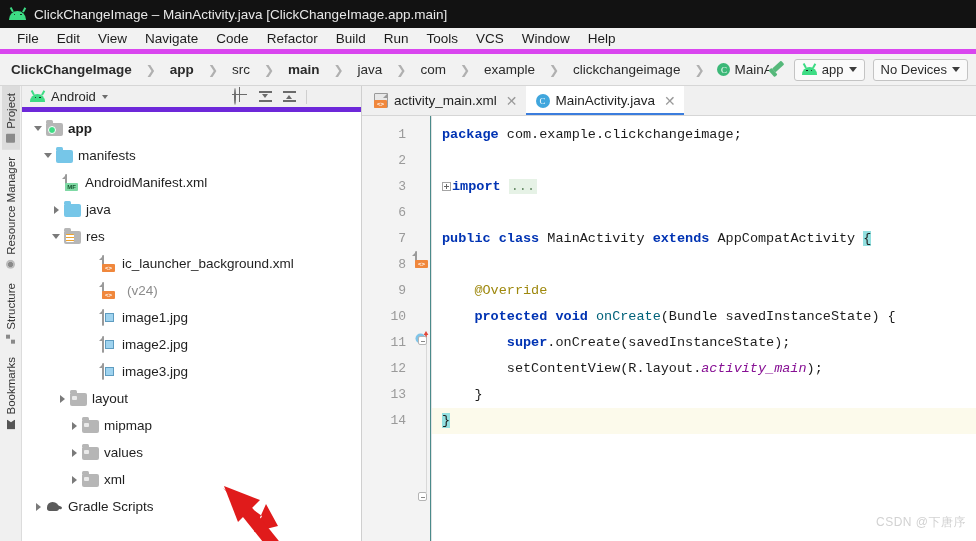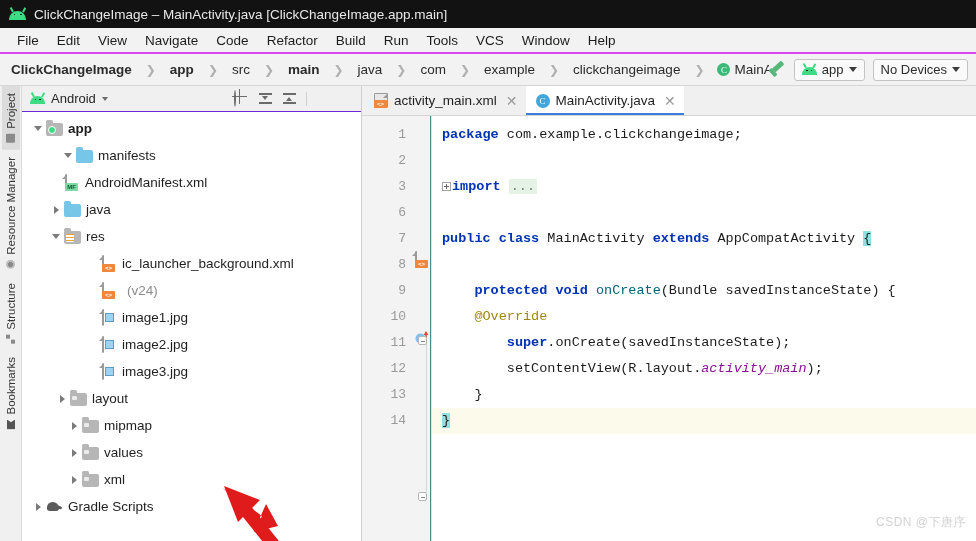--- a/index.html
+++ b/index.html
@@ -30,21 +30,21 @@
   .droid-head .ant.r { right: 3px; transform: rotate(28deg); }
   .droid-head .eye {
     position: absolute; width: 1.6px; height: 1.6px; background: #121212;
     border-radius: 50%; top: 5px;
   }
   .droid-head .eye.l { left: 4.5px; }
   .droid-head .eye.r { right: 4.5px; }
 
   
   .menubar {
-    height: 26px; background: #f2f2f2; border-bottom: 2px solid #d946ef;
+    height: 26px; background: #f2f2f2; border-bottom: 5px solid #d946ef;
     display: flex; align-items: center; padding-left: 8px; font-size: 13.5px; color: #1c1c1c;
   }
   .menubar .mi { padding: 2px 9px; cursor: default; white-space: nowrap; }
 
   
   .toolbar {
     height: 32px; background: #f2f2f2; border-bottom: 1px solid #d6d6d6;
     display: flex; align-items: center; padding: 0 8px 0 10px; font-size: 13.5px; color: #2b2b2b;
   }
   .crumbs { display: flex; align-items: center; gap: 8px; flex: 1; overflow: hidden; white-space: nowrap; }
@@ -92,21 +92,21 @@
   .vico.struct { background:
       linear-gradient(#8a8a8a,#8a8a8a) 0 0/4px 4px no-repeat,
       linear-gradient(#8a8a8a,#8a8a8a) 5px 5px/4px 4px no-repeat; }
   .vico.book { width: 8px; height: 10px; background: #555;
       clip-path: polygon(0 0,100% 0,100% 100%,50% 72%,0 100%); }
 
   
   .project { width: 340px; background: #ffffff; border-right: 1px solid #cfcfcf;
     display: flex; flex-direction: column; position: relative; }
   .ph {
-    height: 26px; background: #f0f0f0; border-bottom: 1px solid #6d28d9;
+    height: 26px; background: #f0f0f0; border-bottom: 5px solid #6d28d9;
     display: flex; align-items: center; padding: 0 6px 0 8px; font-size: 13px; color: #262626;
   }
   .ph .title { display: flex; align-items: center; gap: 6px; }
   .ph .acts { margin-left: auto; display: flex; align-items: center; gap: 9px; }
   .ic { width: 15px; height: 15px; position: relative; display:inline-block; }
   .ic-target { border: 1.6px solid #6b6b6b; border-radius: 50%; width: 13px; height: 13px; }
   .ic-target::before, .ic-target::after {
     content:""; position:absolute; background:#6b6b6b; }
   .ic-target::before { left: 4.8px; top: -2px; width: 1.6px; height: 15px; }
   .ic-target::after { top: 4.8px; left: -2px; height: 1.6px; width: 15px; }
@@ -339,21 +339,21 @@
       </div>
 
       <div class="tree" id="tree">
           <div class="row" style="padding-left:8px">
             <span class="twisty">
               <i class="dn"></i>
             </span>
             <span class="ticon f-gray f-mod"></span>
             <span class="bold">app</span>
           </div>
-          <div class="row" style="padding-left:38px">
+          <div class="row" style="padding-left:18px">
             <span class="twisty">
               <i class="dn"></i>
             </span>
             <span class="ticon f-blue"></span>
             <span>manifests</span>
           </div>
           <div class="row" style="padding-left:25px">
             <span class="twisty"></span>
             <span class="ticon"><span class="file"><span class="badge mf">MF</span></span></span>
             <span>AndroidManifest.xml</span>
@@ -490,22 +490,22 @@
           <span class="gutter-border"></span>
         </div>
 
         <div class="code">
           <div class="cl"><span class="kw">package</span> com.example.clickchangeimage;</div>
           <div class="cl"></div>
           <div class="cl"><span class="foldbox plus"></span><span class="kw">import</span> <span class="fold">...</span></div>
           <div class="cl"></div>
           <div class="cl"><span class="kw">public</span> <span class="kw">class</span> MainActivity <span class="kw">extends</span> AppCompatActivity <span class="brace-hl">{</span></div>
           <div class="cl"></div>
+          <div class="cl">    <span class="ann">@Override</span></div>
           <div class="cl">    <span class="kw">protected</span> <span class="kw">void</span> <span class="meth">onCreate</span>(Bundle savedInstanceState) {</div>
-          <div class="cl">    <span class="ann">@Override</span></div>
           <div class="cl">        <span class="kw">super</span>.onCreate(savedInstanceState);</div>
           <div class="cl">        setContentView(R.layout.<span class="fld">activity_main</span>);</div>
           <div class="cl">    }</div>
           <div class="cl cur"><span class="brace-hl">}</span></div>
         </div>
       </div>
 
       <div class="wm">CSDN @下唐序</div>
     </div>
   </div>

